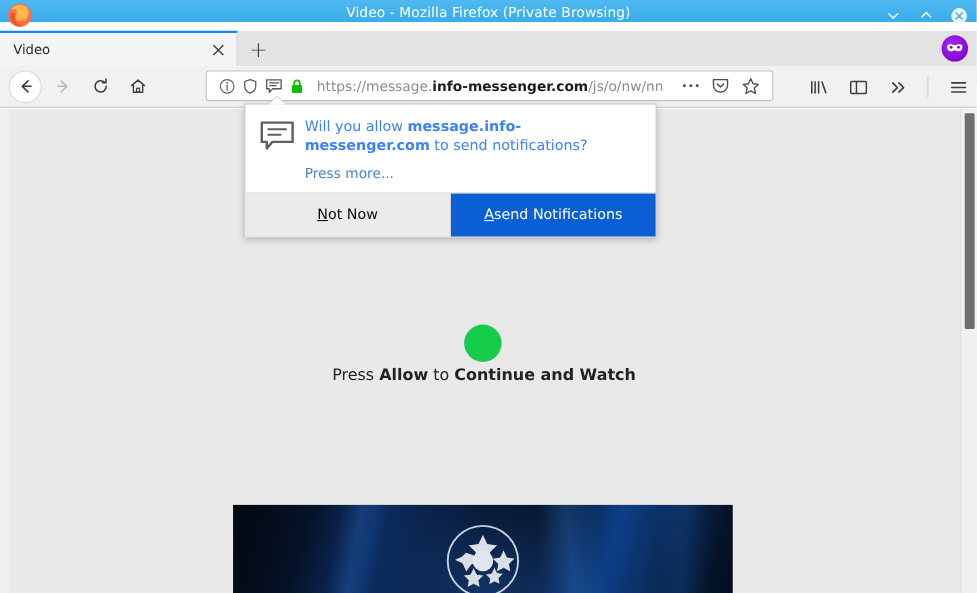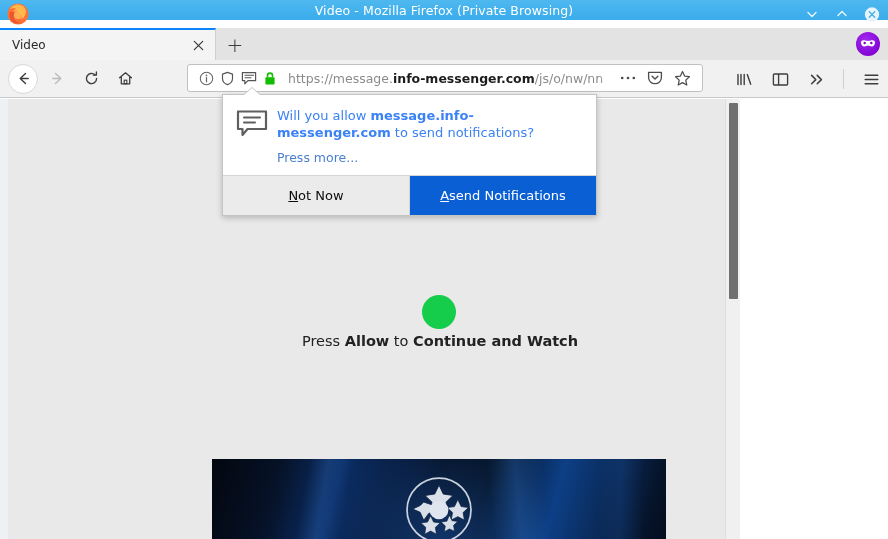--- a/index.html
+++ b/index.html
@@ -146,21 +146,21 @@
     display: flex; align-items: center; gap: 14px;
   }
   .tb-right .sep {
     width: 1px; height: 20px; background: #d0d0d0; margin: 0 2px;
   }
   .tbr-btn { width: 22px; height: 22px; display: flex; align-items: center; justify-content: center; color: #3d3d3d; cursor: pointer; }
 
   
   .content {
     position: absolute; left: 0; top: 99px;
-    width: 740px; height: 440px;
+    width: 888px; height: 440px;
     background: #e9e9e9;
     overflow: hidden;
   }
   .page-left-edge {
     position: absolute; left: 0; top: 0; width: 8px; height: 440px;
     background: #eef1f3;
   }
   .scrollbar {
     position: absolute; right: 0; top: 0;
     width: 15px; height: 440px;

